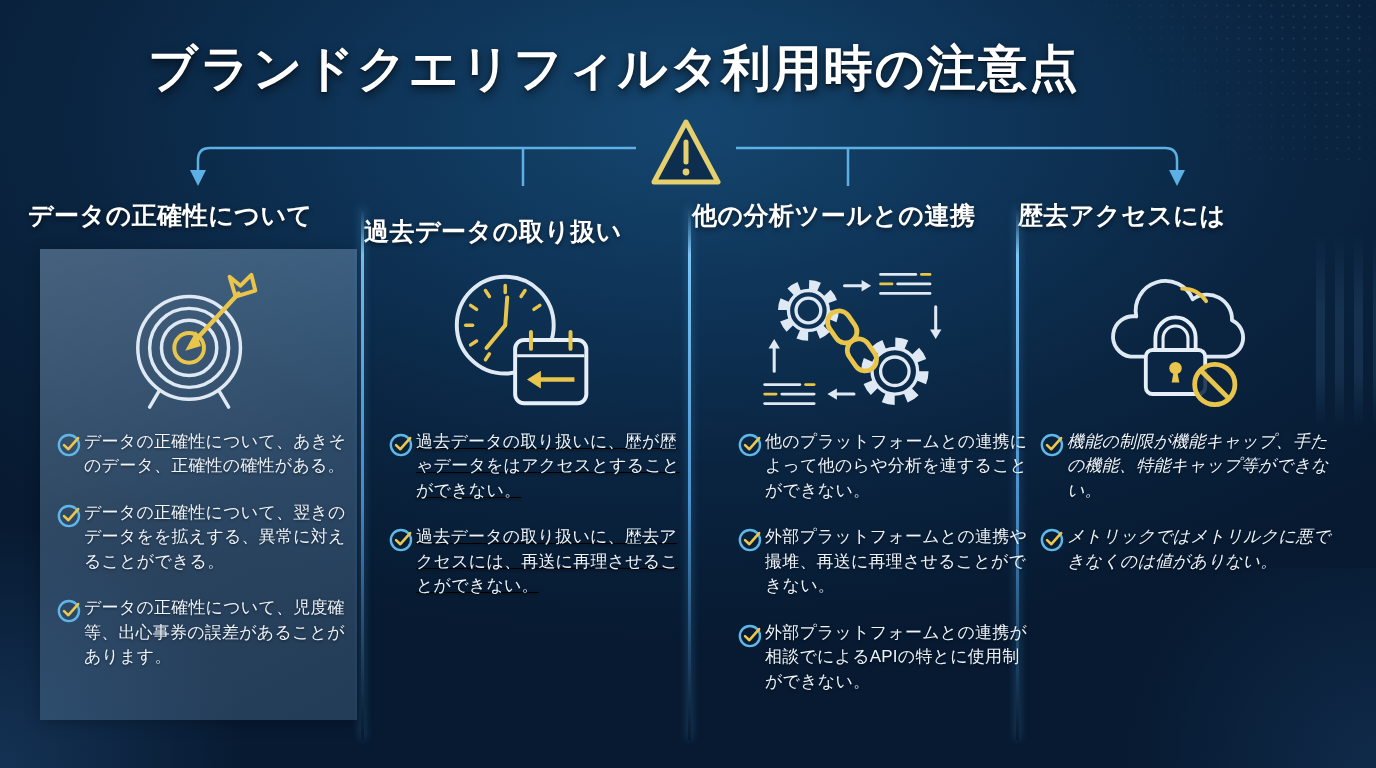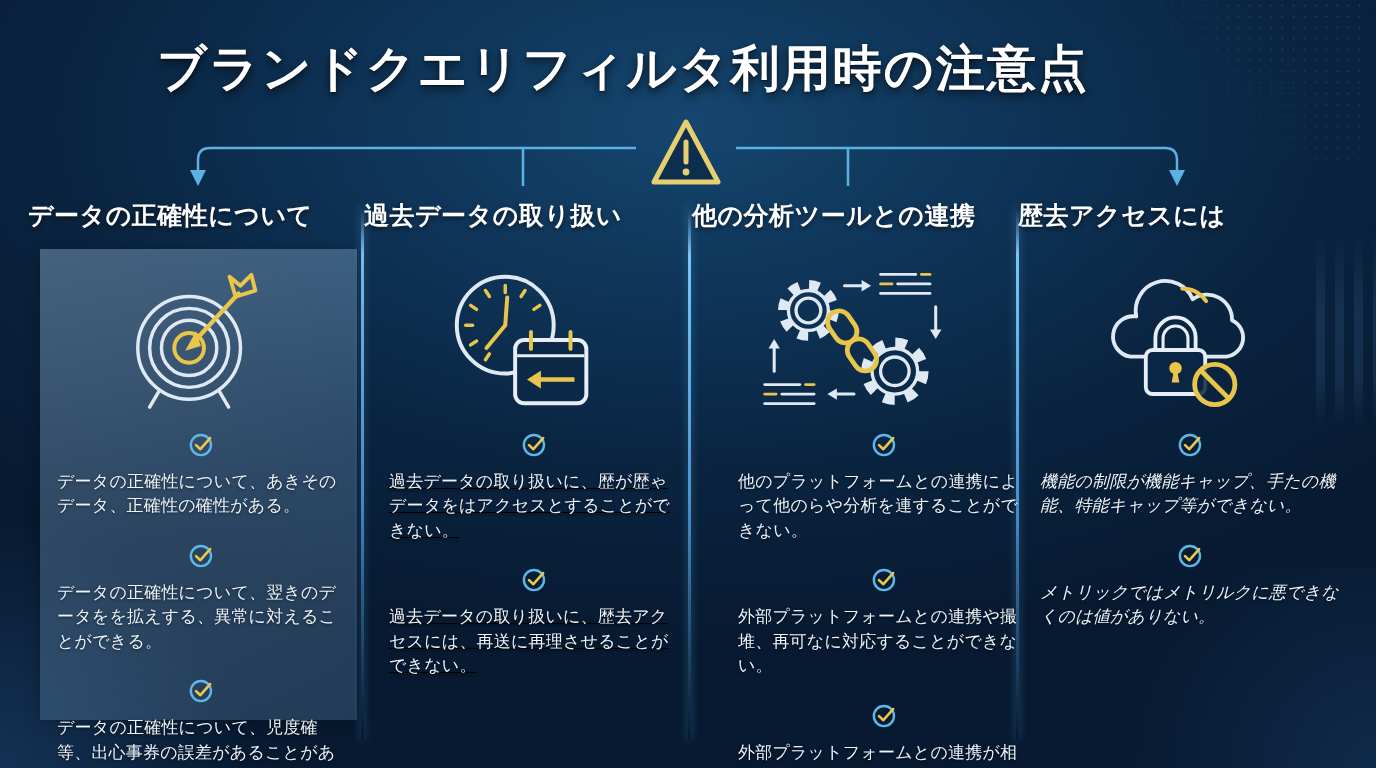--- a/index.html
+++ b/index.html
@@ -30,34 +30,34 @@
   .tex-glow-bl{
     position:absolute;left:0;bottom:0;width:260px;height:240px;pointer-events:none;
     background:radial-gradient(circle at 0 100%, rgba(45,95,150,.35), transparent 70%);
   }
   .tex-glow-br{
     position:absolute;right:0;bottom:0;width:300px;height:200px;pointer-events:none;
     background:radial-gradient(circle at 100% 100%, rgba(35,80,130,.30), transparent 70%);
   }
 
   .title{
-    position:absolute;top:36px;left:12px;width:1222px;text-align:center;
+    position:absolute;top:36px;left:3px;width:1222px;text-align:center;
     font-size:49px;font-weight:800;color:#ffffff;letter-spacing:2px;
     text-shadow:0 4px 10px rgba(0,0,0,.65), 0 1px 2px rgba(0,0,0,.5);
   }
 
   .bracket{position:absolute;left:0;top:110px;width:1376px;height:92px;}
 
   .col-header{
     position:absolute;top:199px;height:34px;
     font-size:25px;font-weight:700;color:#ffffff;
     text-shadow:0 2px 5px rgba(0,0,0,.6);letter-spacing:.5px;white-space:nowrap;
   }
   .h1{left:28px;width:336px;}
-  .h2{left:364px;width:322px;}
+  .h2{left:364px;width:322px;margin-top:16px;}
   .h3{left:692px;width:322px;}
   .h4{left:1018px;width:338px;}
 
   .vdiv{
     position:absolute;top:207px;height:533px;width:3px;border-radius:2px;
     background:linear-gradient(180deg, rgba(130,205,255,0) 0%, rgba(130,205,255,.95) 9%,
                rgba(85,165,230,.85) 55%, rgba(130,205,255,0) 100%);
     box-shadow:0 0 8px rgba(90,180,245,.45);
   }
   .d1{left:361px;} .d2{left:688px;} .d3{left:1016px;}
@@ -73,21 +73,21 @@
   .iz2{left:366px;width:322px;}
   .iz3{left:692px;width:324px;}
   .iz4{left:1018px;width:338px;}
 
   .blist{position:absolute;top:430px;display:flex;flex-direction:column;gap:22px;}
   .bl1{left:57px;width:290px;}
   .bl2{left:389px;width:292px;text-decoration:underline;}
   .bl3{left:738px;width:294px;}
   .bl4{left:1040px;width:302px;font-style:italic;}
 
-  .bullet{display:flex;gap:9px;align-items:center;flex-direction:column;}
+  .bullet{display:flex;gap:1px;align-items:flex-start;}
   .check{flex:0 0 26px;margin-top:1px;}
   .btext{
     font-size:17px;line-height:1.44;color:#eef4fb;font-weight:500;
     text-shadow:0 1px 3px rgba(0,0,0,.55);letter-spacing:.2px;
   }
 </style>
 </head>
 <body>
 
 <div class="stage">
@@ -271,21 +271,21 @@
             <circle cx="11" cy="13" r="9.3" stroke="#5fb7e8" stroke-width="2.2"></circle>
             <polyline points="6.5,13 10.5,16.8 19.5,6.5" stroke="#eac74e" stroke-width="2.4" stroke-linecap="round" stroke-linejoin="round"></polyline>
           </svg></span>
       <span class="btext">他のプラットフォームとの連携によって他のらや分析を連することができない。</span>
     </div>
     <div class="bullet">
       <span class="check"><svg width="26" height="26" viewBox="0 0 24 24" fill="none">
             <circle cx="11" cy="13" r="9.3" stroke="#5fb7e8" stroke-width="2.2"></circle>
             <polyline points="6.5,13 10.5,16.8 19.5,6.5" stroke="#eac74e" stroke-width="2.4" stroke-linecap="round" stroke-linejoin="round"></polyline>
           </svg></span>
-      <span class="btext">外部プラットフォームとの連携や撮堆、再可なに対応することができない。</span>
+      <span class="btext">外部プラットフォームとの連携や撮堆、再送に再理させることができない。</span>
     </div>
     <div class="bullet">
       <span class="check"><svg width="26" height="26" viewBox="0 0 24 24" fill="none">
             <circle cx="11" cy="13" r="9.3" stroke="#5fb7e8" stroke-width="2.2"></circle>
             <polyline points="6.5,13 10.5,16.8 19.5,6.5" stroke="#eac74e" stroke-width="2.4" stroke-linecap="round" stroke-linejoin="round"></polyline>
           </svg></span>
       <span class="btext">外部プラットフォームとの連携が相談でによるAPIの特とに使用制ができない。</span>
     </div>
   </div>
 

